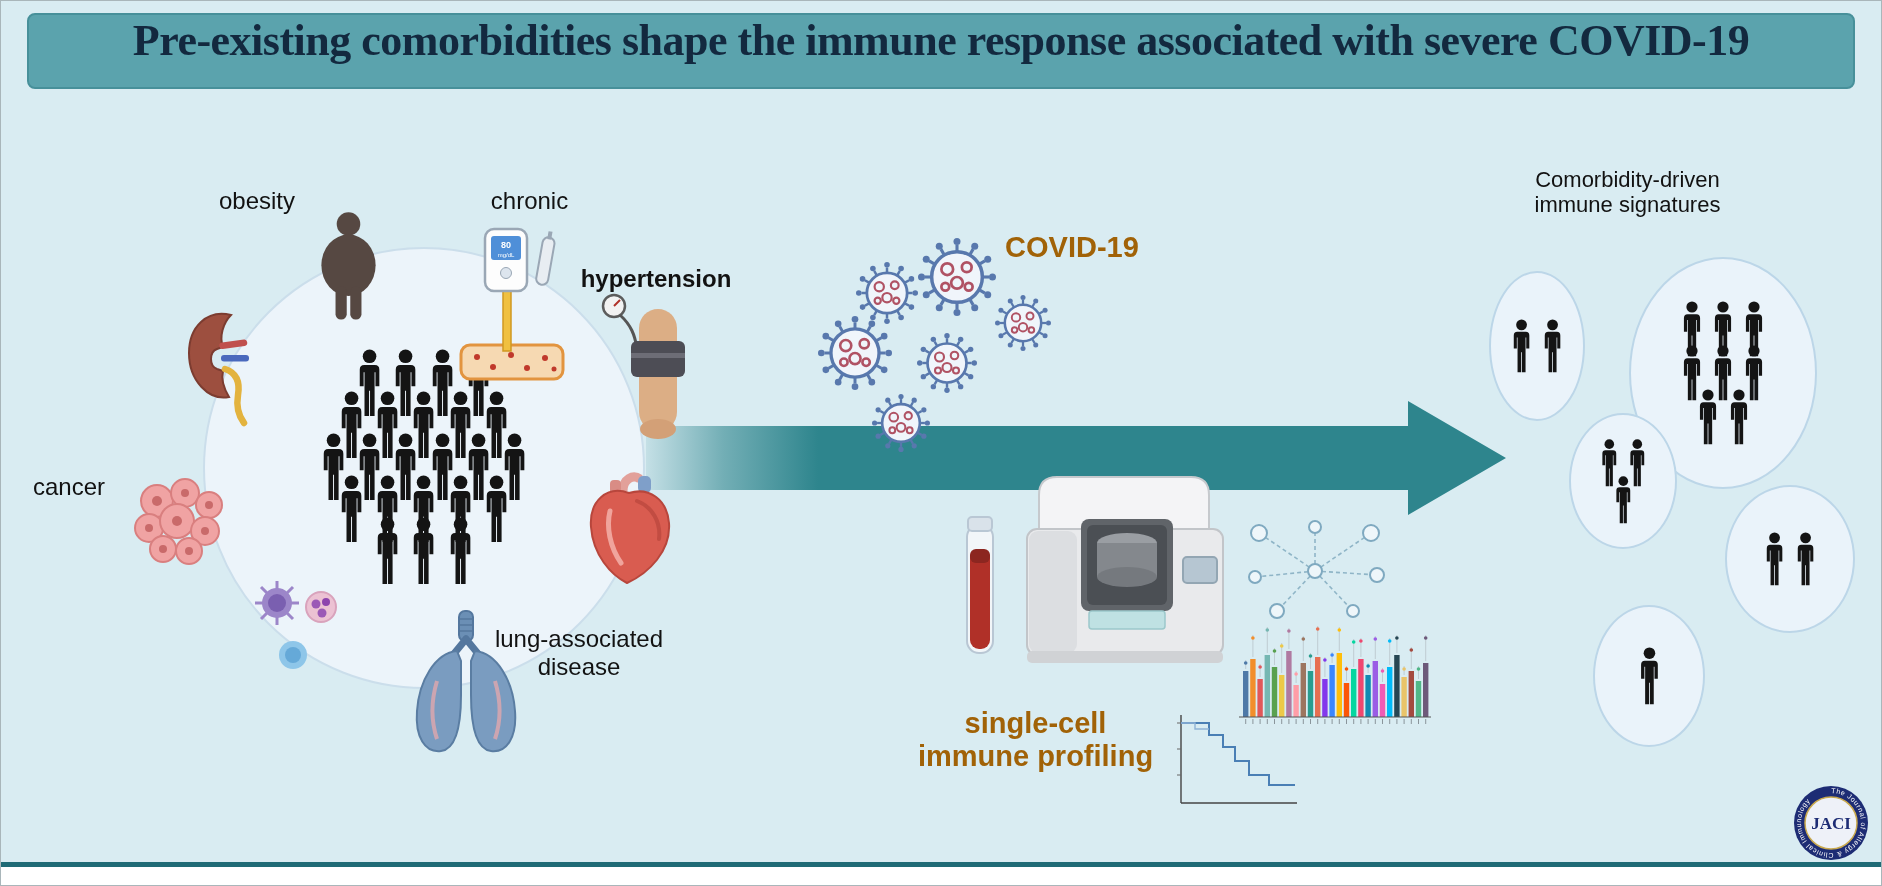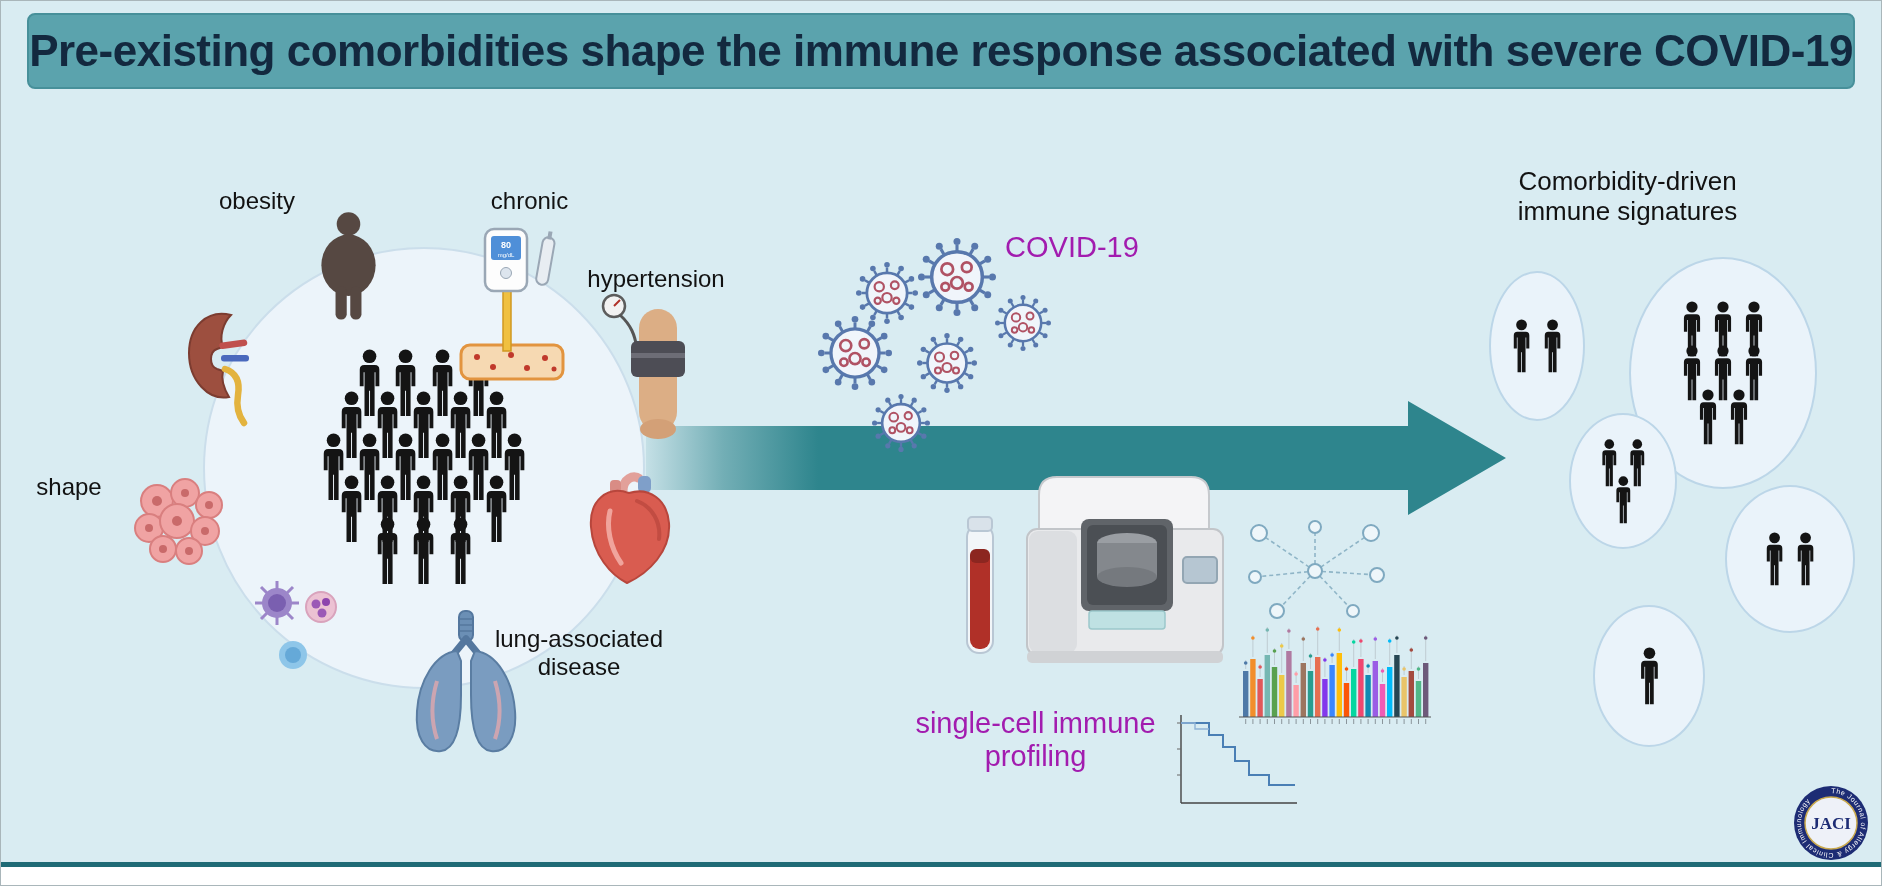--- a/index.html
+++ b/index.html
@@ -2,27 +2,27 @@
 <html style="--title-bar: #5ba3ad; --background: #d9ecf2; --arrow: #2e858d; --person: #141414; --title-text: #13293f;"><head>
 <meta charset="utf-8">
 <style>
   * { margin:0; padding:0; box-sizing:border-box; }
   html,body { background:#ffffff; font-family:"Liberation Sans", sans-serif; }
   .frame { position:relative; width:1882px; height:886px; background:#ffffff; border:1px solid #a9b6ba; overflow:hidden; }
   .figure { position:absolute; left:0; top:0; width:1880px; height:866px; background:var(--background,#d9ecf2); border-bottom:5px solid #1f6b76; }
   .abs { position:absolute; }
   .title-bar { position:absolute; left:26px; top:12px; width:1828px; height:76px;
     background:var(--title-bar,#5ba3ad); border:2px solid #47909a; border-radius:8px;
-    display:flex; align-items:center; justify-content:center; }
+    display:flex; align-items:flex-start; justify-content:center;font-family:Liberation Serif, serif; }
   .title-bar h1 { font-size:44px; font-weight:600; color:var(--title-text,#13293f); letter-spacing:-0.5px; white-space:nowrap; }
   .pop-circle { position:absolute; left:202px; top:246px; width:442px; height:442px; border-radius:50%;
     background:#ecf4fa; border:2px solid #cbdeeb; z-index:1; }
   .lbl { position:absolute; font-size:24px; color:#121212; text-align:center; line-height:1.15; z-index:3; }
-  .lbl.bold { font-weight:normal; font-size:29px; color:#a21caf; }
-  .lbl.outcome { font-size:26px; }
+  .lbl.bold { font-weight:bold; font-size:29px; color:#a16207; }
+  .lbl.outcome { font-size:22px; }
   .icon { position:absolute; z-index:2; }
   .crowd { position:absolute; left:316px; top:348px; width:214px; z-index:2; }
   .crowd-row { display:flex; justify-content:center; gap:7px; }
   .cluster { position:absolute; background:#eaf3fa; border:2px solid #bcd6e8; border-radius:50%;
     display:flex; flex-direction:column; justify-content:center; align-items:center; z-index:2; }
   #virus-field { position:absolute; inset:0; z-index:2; pointer-events:none; }
   #flow-arrow { z-index:1; }
   .charts, .machine-wrap { z-index:2; }
 </style>
 </head>
@@ -182,22 +182,22 @@
             <g fill="#141414">
               <circle cx="15" cy="7.5" r="7"></circle>
               <path d="M9.5 16.5 h11 q4.6 0 4.6 4.8 v17 h-4 v-14.5 h-0.9 v45.2 h-4.7 v-26 h-1 v26 h-4.7 v-45.2 h-0.9 v14.5 h-4 v-17 q0-4.8 4.6-4.8 z"></path>
             </g>
           </svg>
         </div>
       </div>
 
     <div class="lbl" style="left:176px; top:186px; width:160px;">obesity</div>
     <div class="lbl" style="left:446px; top:186px; width:165px;">chronic</div>
-    <div class="lbl" style="left:560px; top:264px; width:190px;">hypertension</div>
-    <div class="lbl" style="left:8px; top:472px; width:120px;">shape</div>
+    <div class="lbl" style="left:560px; top:264px; width:190px;font-weight:bold;">hypertension</div>
+    <div class="lbl" style="left:8px; top:472px; width:120px;">cancer</div>
     <div class="lbl" style="left:478px; top:624px; width:200px;">lung-associated disease</div>
 
     <div class="icon" style="left:312px; top:210px;">
       <svg viewBox="0 0 60 95" width="71" height="112">
         <g fill="#564842">
           <circle cx="30" cy="11" r="10"></circle>
           <ellipse cx="30" cy="46" rx="23" ry="26"></ellipse>
           <rect x="19" y="64" width="9.5" height="28" rx="4.5"></rect>
           <rect x="31.5" y="64" width="9.5" height="28" rx="4.5"></rect>
         </g>

